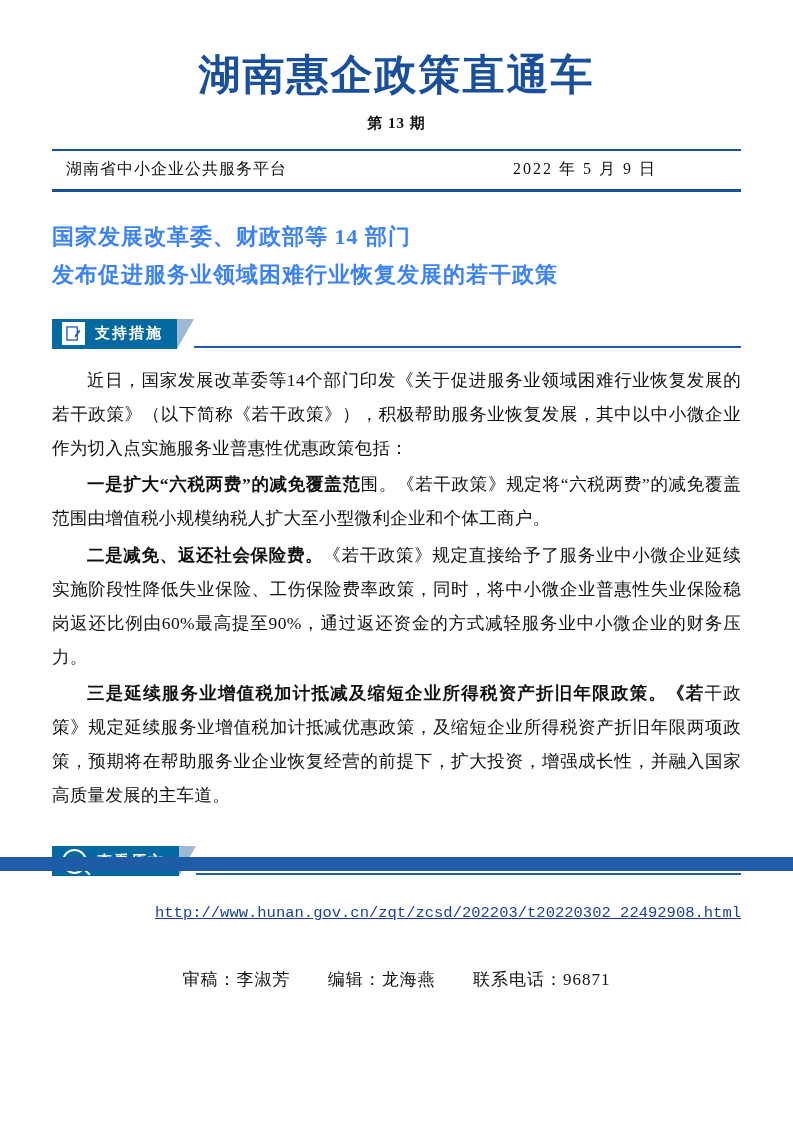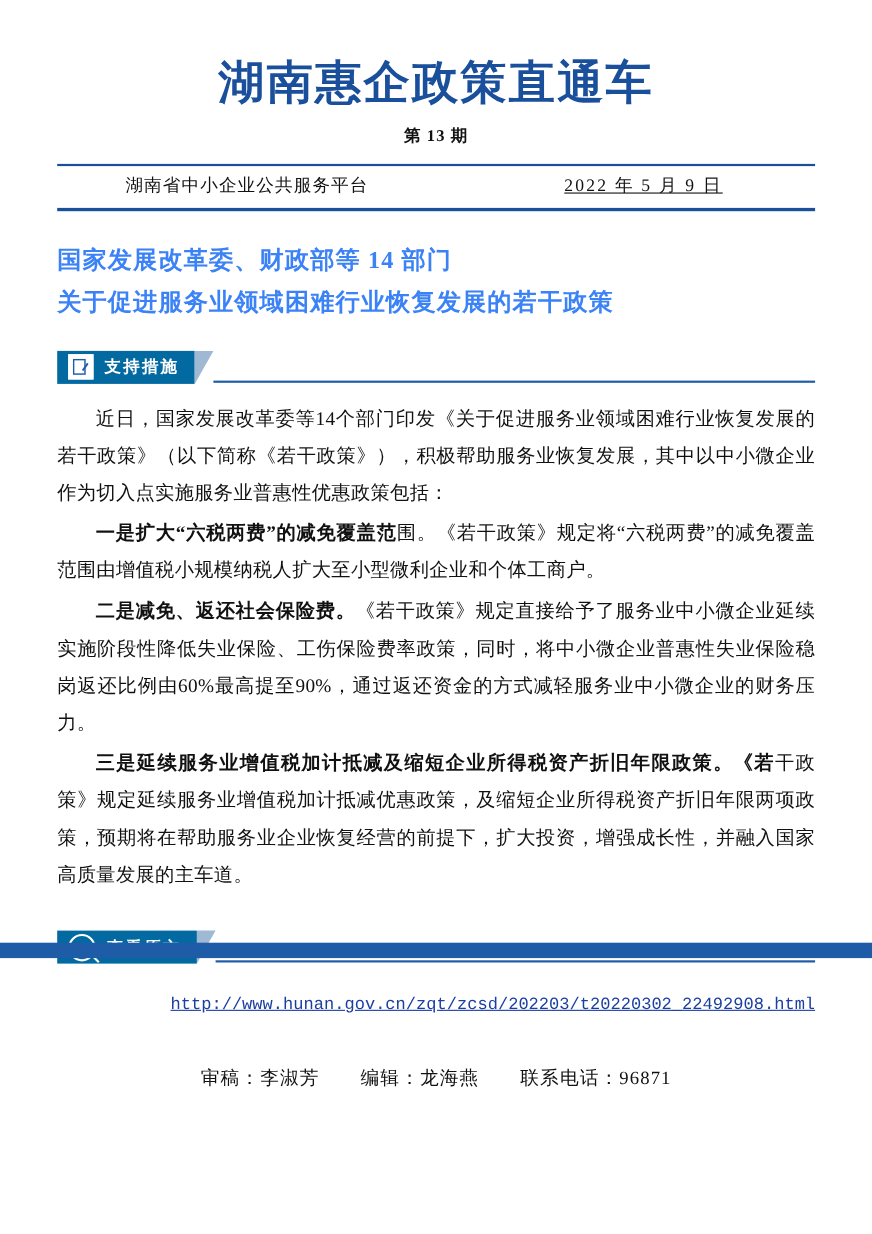--- a/index.html
+++ b/index.html
@@ -50,22 +50,22 @@
     border-top: 2px solid #1a4f9c;
     border-bottom: 3px solid #1a4f9c;
     padding: 8px 6px 9px 6px;
     display: flex;
     justify-content: space-between;
     align-items: center;
     font-size: 16px;
     color: #111111;
     letter-spacing: 1px;
   }
-  .info-bar .platform { padding-left: 8px; margin-left: 48px; }
-  .info-bar .date { padding-right: 78px; letter-spacing: 2px; text-decoration: underline; }
+  .info-bar .platform { padding-left: 8px; }
+  .info-bar .date { padding-right: 78px; letter-spacing: 2px; }
 
   
   .headline {
     text-align: left;
     margin-top: 26px;
     color: #3b82f6;
     font-weight: bold;
     font-size: 22px;
     line-height: 1.7;
     letter-spacing: 1px;
@@ -201,21 +201,21 @@
     <div class="issue-no">第 13 期</div>
   </div>
 
   <div class="info-bar">
     <div class="platform">湖南省中小企业公共服务平台</div>
     <div class="date">2022 年 5 月 9 日</div>
   </div>
 
   <div class="headline">
     <div>国家发展改革委、财政部等 14 部门</div>
-    <div>关于促进服务业领域困难行业恢复发展的若干政策</div>
+    <div>发布促进服务业领域困难行业恢复发展的若干政策</div>
   </div>
 
   <div class="section-banner">
     <div class="banner-block">
       <span class="banner-icon">
         <svg width="15" height="15" viewBox="0 0 16 16">
           <rect x="1" y="1" width="11" height="14" fill="none" stroke="#1f5ca8" stroke-width="1.4"></rect>
           <path d="M9 11 L14 4 L15.5 5.2 L10.5 12 Z" fill="#1f5ca8"></path>
         </svg>
       </span>

